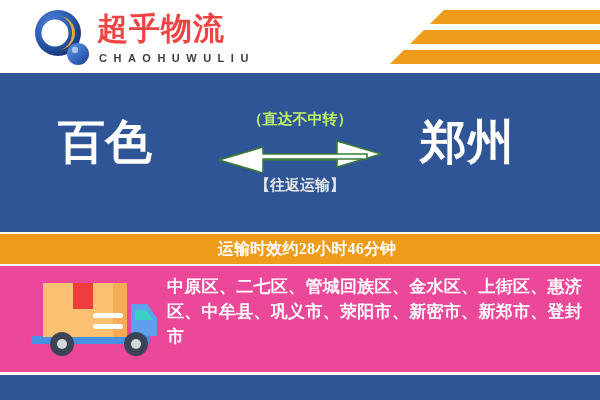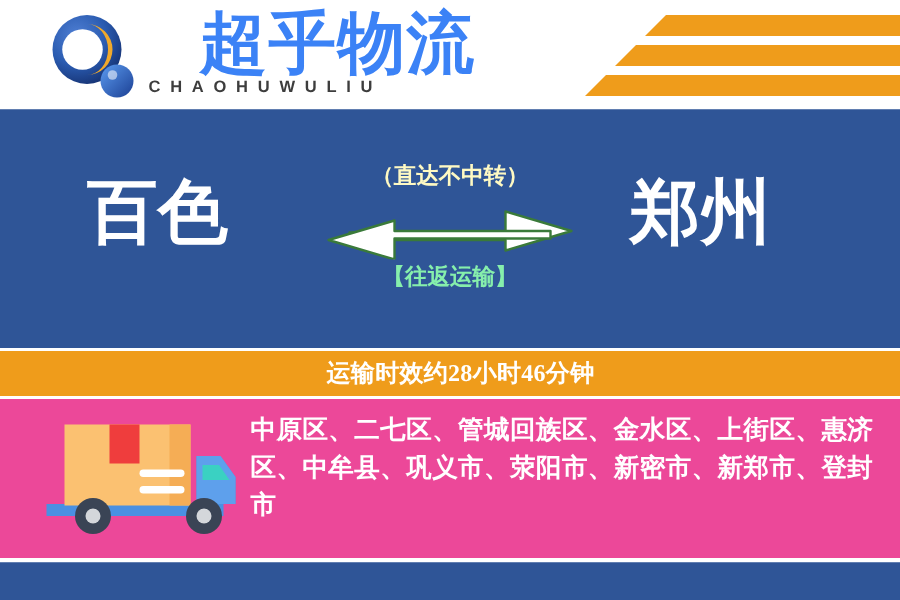--- a/index.html
+++ b/index.html
@@ -35,27 +35,26 @@
     top: 9px;
     width: 58px;
     height: 58px;
   }
 
   .brand-cn {
     position: absolute;
     left: 97px;
     top: 6px;
     font-family: "Liberation Serif", "DejaVu Serif", serif;
-    font-size: 45px;
-    font-weight: bold;
-    color: #3b82f6;
+    font-size: 31px;
+    font-weight: bold;
+    color: #ef4444;
     letter-spacing: 1px;
     line-height: 46px;
     white-space: nowrap;
-    margin-left: 36px;
   }
 
   .brand-en {
     position: absolute;
     left: 99px;
     top: 52px;
     font-size: 11px;
     font-weight: bold;
     color: #3d3d3d;
     letter-spacing: 6.5px;
@@ -105,40 +104,40 @@
   .route-mid {
     position: absolute;
     left: 200px;
     top: 36px;
     width: 200px;
     height: 110px;
     text-align: center;
   }
 
   .note-top {
-    font-family: Liberation Mono, monospace;
+    font-family: Liberation Serif, serif;
     font-size: 15px;
     font-weight: bold;
-    color: #fef9c3;
+    color: #bef264;
     line-height: 20px;
     white-space: nowrap;
   }
 
   .arrow-wrap {
     position: relative;
     width: 170px;
     height: 38px;
     margin: 6px auto 0 auto;
   }
 
   .note-bottom {
     font-family: "Liberation Serif", "DejaVu Serif", serif;
     font-size: 15px;
     font-weight: bold;
-    color: #86efac;
+    color: #e5e5e5;
     line-height: 20px;
     margin-top: 2px;
     white-space: nowrap;
   }
 
   
   .info-bar {
     position: absolute;
     left: 0;
     top: 232px;

